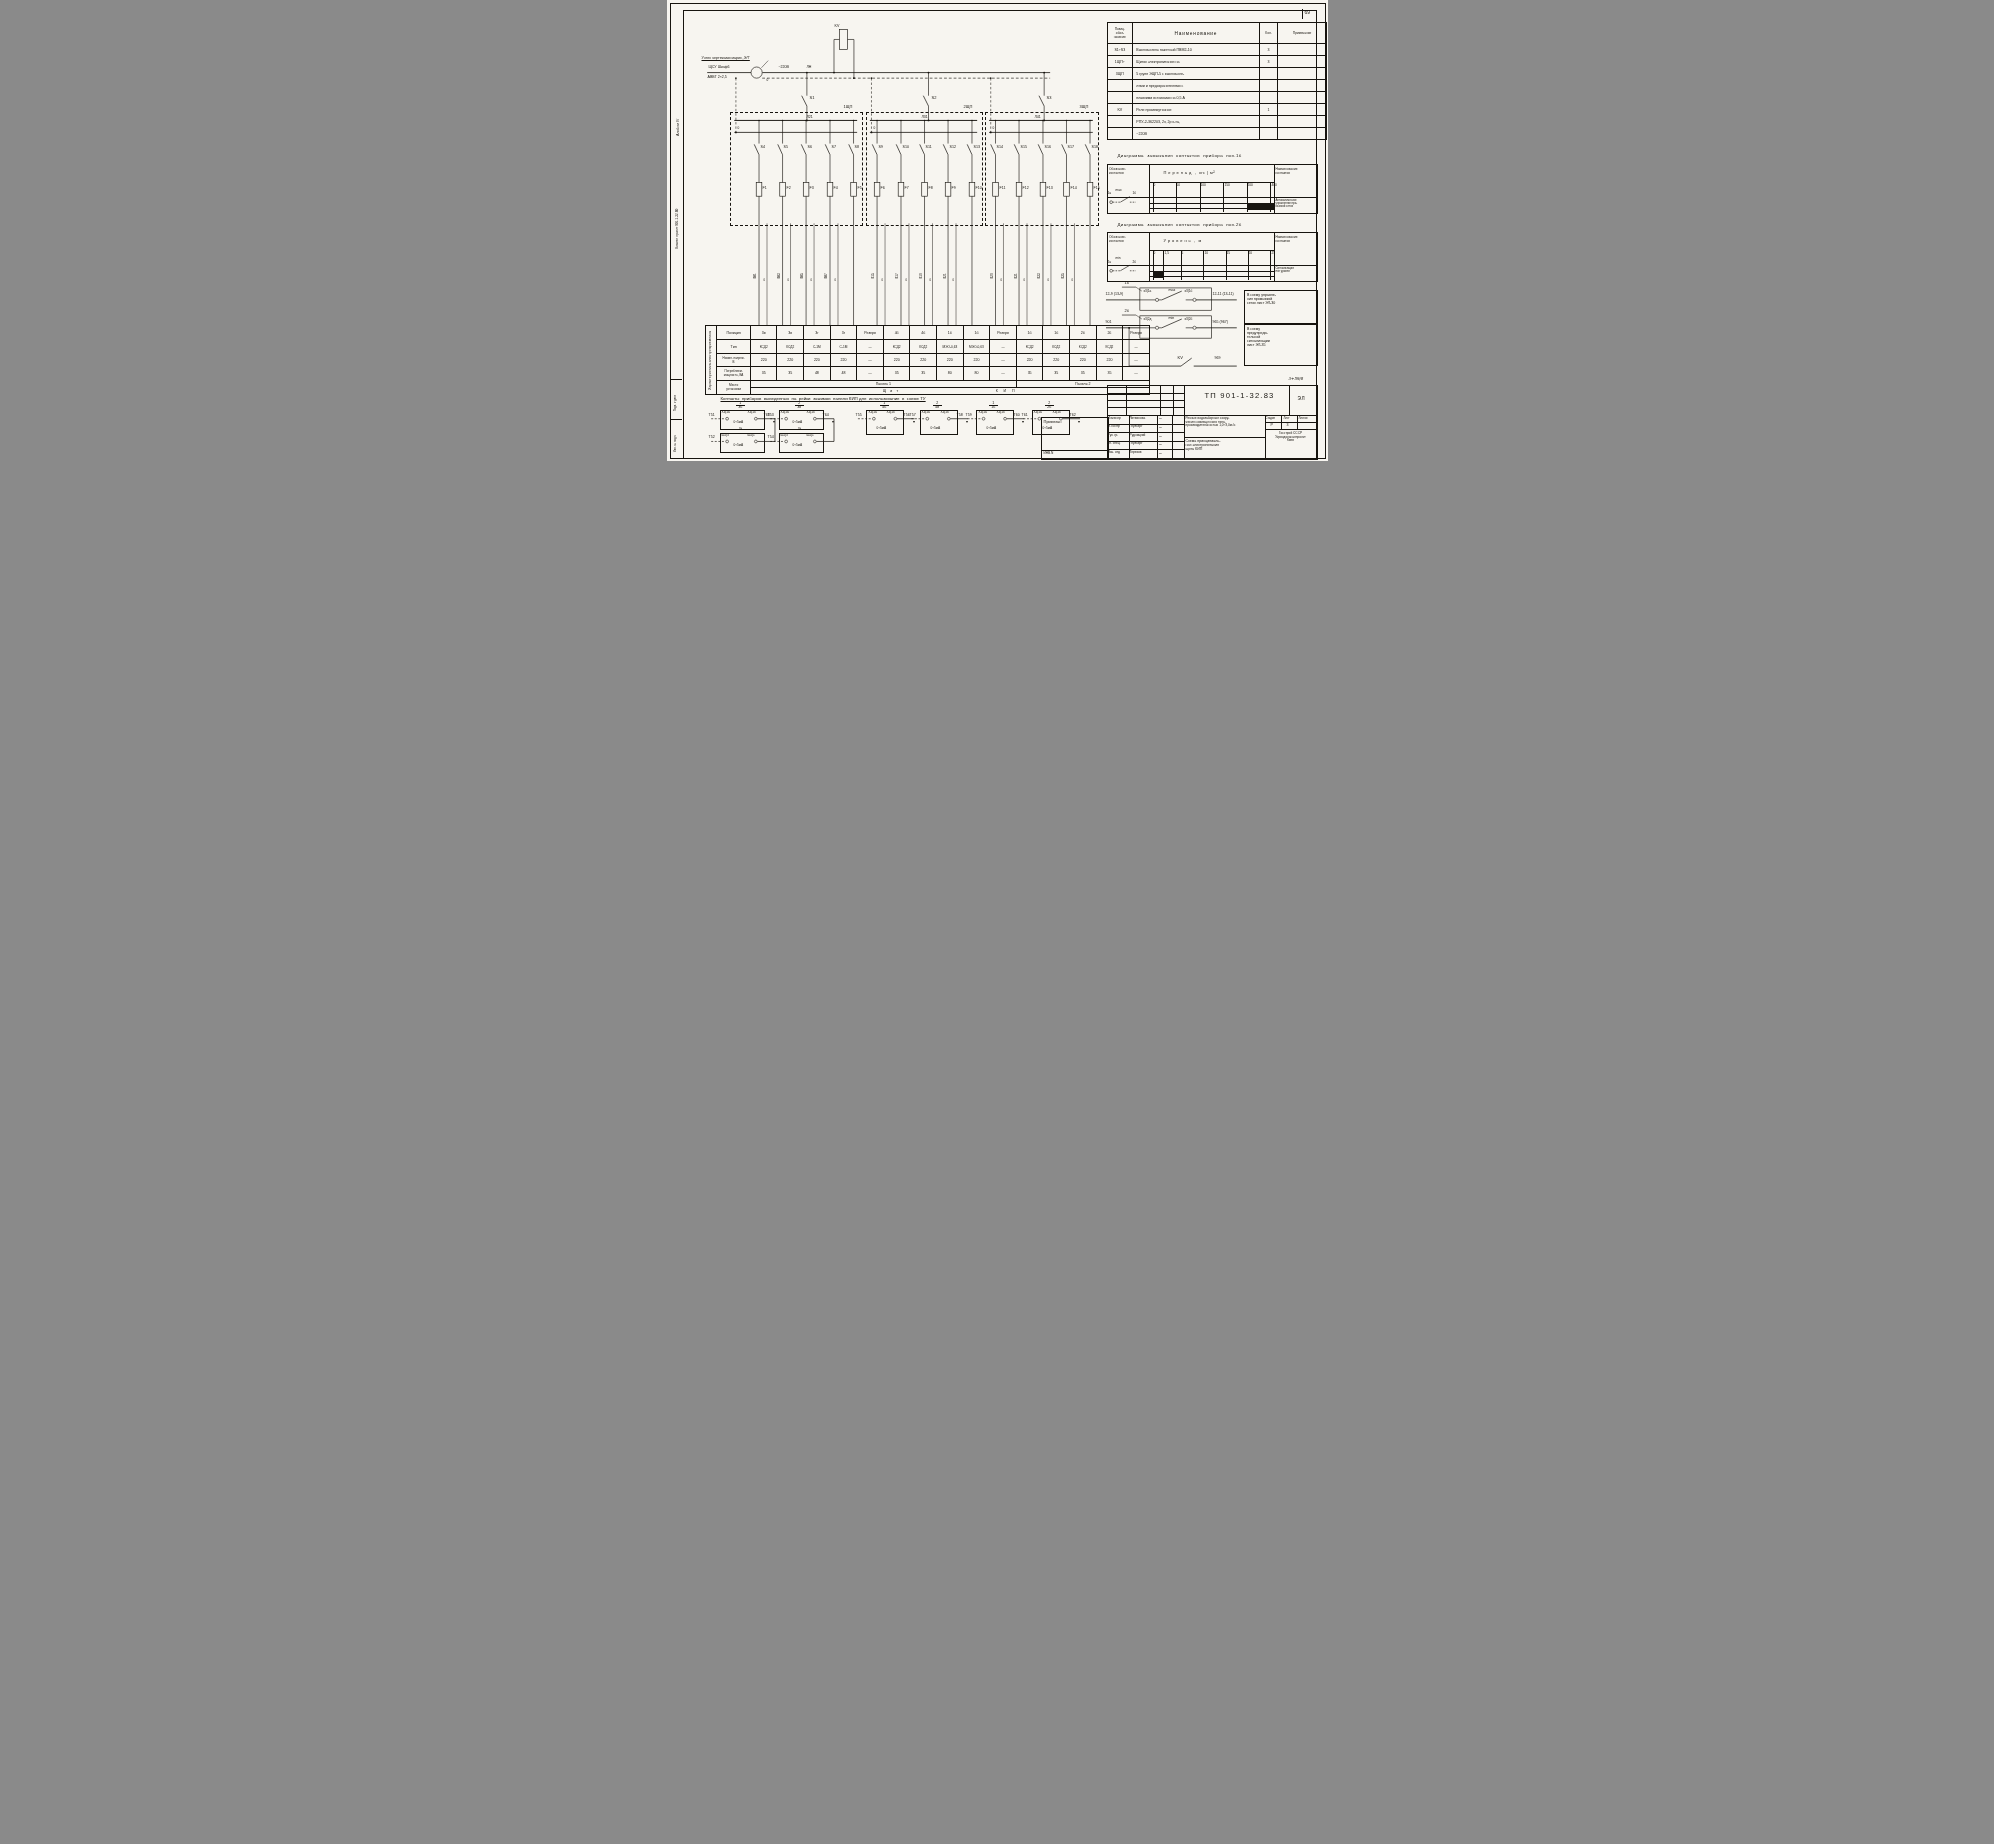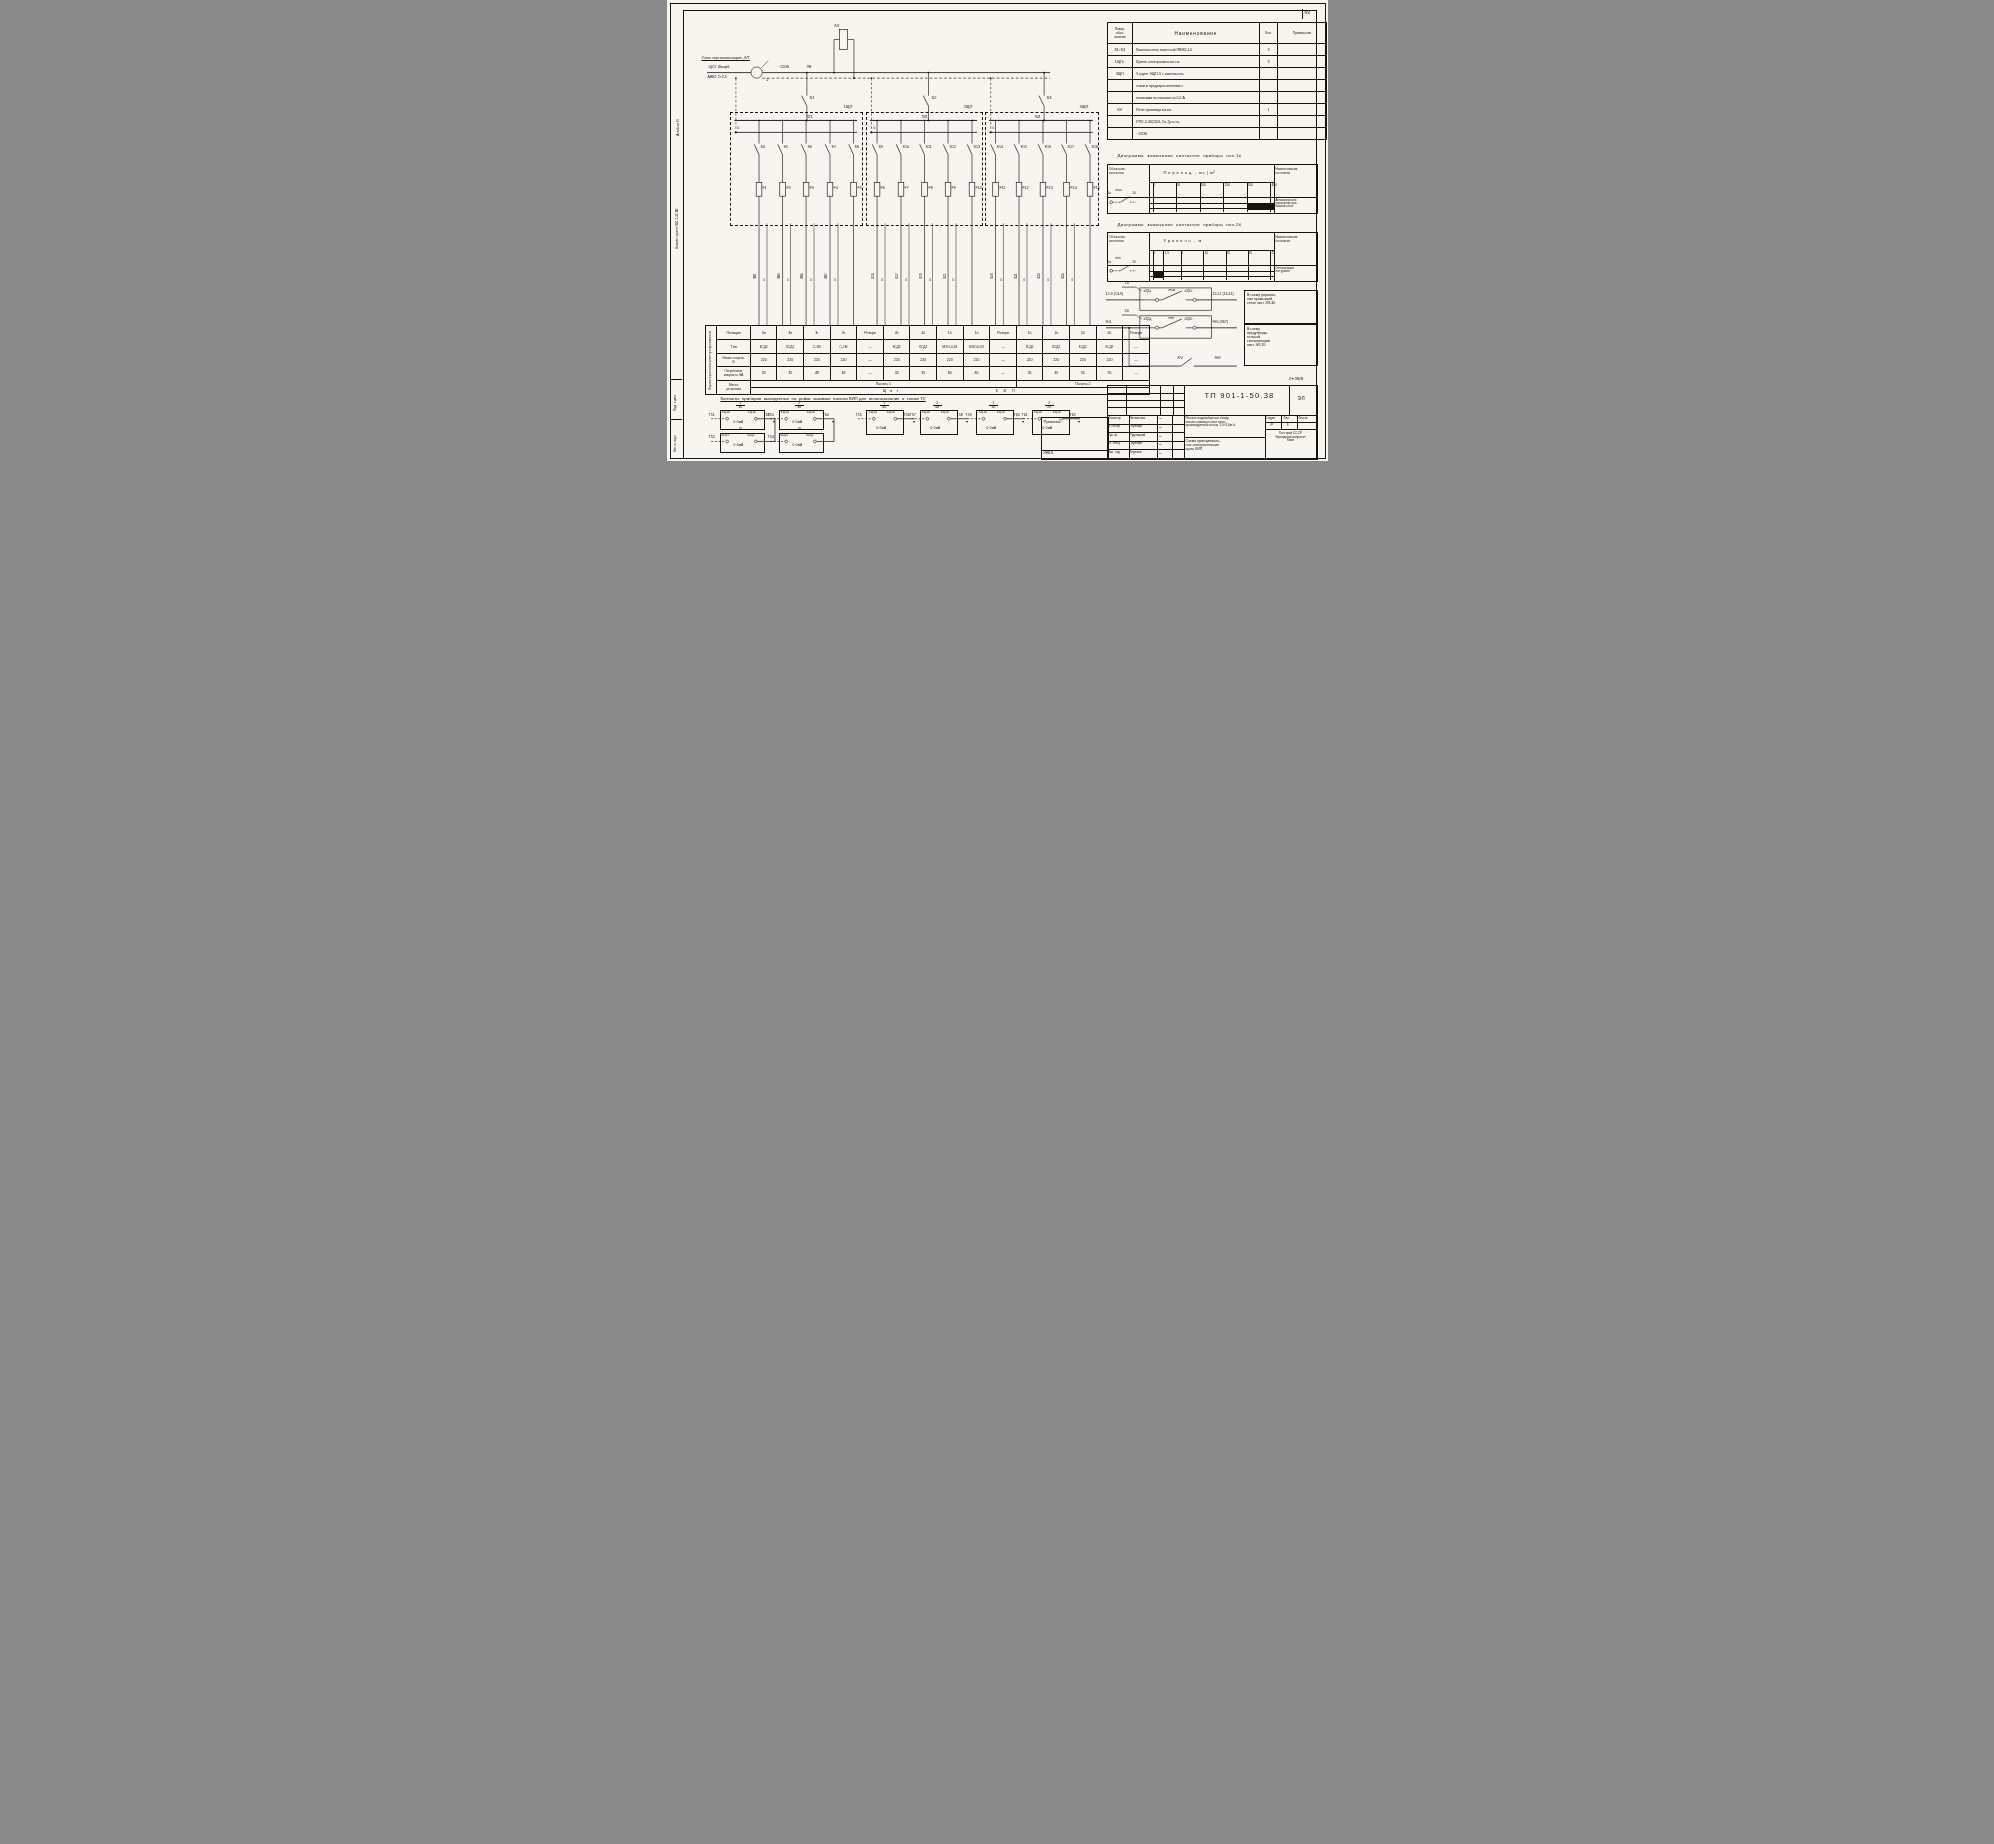--- a/index.html
+++ b/index.html
@@ -664,21 +664,21 @@
 
   <div id="tblock">
       <div style="position: absolute; left: 440px; top: 385px; width: 209px; height: 73px; border: 0.8px solid rgb(23, 20, 15);"></div>
       <div style="position: absolute; left: 440px; top: 393px; width: 77px; height: 0.6px; background: rgb(23, 20, 15);"></div>
       <div style="position: absolute; left: 440px; top: 400px; width: 77px; height: 0.6px; background: rgb(23, 20, 15);"></div>
       <div style="position: absolute; left: 440px; top: 407px; width: 77px; height: 0.6px; background: rgb(23, 20, 15);"></div>
       <div style="position: absolute; left: 459px; top: 385px; width: 0.6px; height: 30px; background: rgb(23, 20, 15);"></div>
       <div style="position: absolute; left: 493px; top: 385px; width: 0.6px; height: 30px; background: rgb(23, 20, 15);"></div>
       <div style="position: absolute; left: 506px; top: 385px; width: 0.6px; height: 30px; background: rgb(23, 20, 15);"></div>
       <div style="position: absolute; left: 517px; top: 385px; width: 0.7px; height: 73px; background: rgb(23, 20, 15);"></div>
-      <span class="lbl f12" style="position: absolute; left: 523px; top: 392px; width: 100px; text-align: center; letter-spacing: 1.2px; font-size: 7.6px;">ТП 901-1-50.38</span>
+      <span class="lbl f12" style="position: absolute; left: 523px; top: 392px; width: 100px; text-align: center; letter-spacing: 1.2px; font-size: 7.6px;">ТП 901-1-32.83</span>
       <div style="position: absolute; left: 622px; top: 385px; width: 0.6px; height: 30px; background: rgb(23, 20, 15);"></div>
       <span class="lbl f12" style="position: absolute; left: 631px; top: 396px; letter-spacing: 0.8px;">ЭЛ</span>
       <div style="position: absolute; left: 517px; top: 415px; width: 132px; height: 0.8px; background: rgb(23, 20, 15);"></div>
       <div style="position: absolute; left: 440px; top: 415px; width: 77px; height: 0.5px; background: rgb(23, 20, 15);"></div>
       <div style="position: absolute; left: 440px; top: 424px; width: 77px; height: 0.5px; background: rgb(23, 20, 15);"></div>
       <div style="position: absolute; left: 440px; top: 432px; width: 77px; height: 0.5px; background: rgb(23, 20, 15);"></div>
       <div style="position: absolute; left: 440px; top: 441px; width: 77px; height: 0.5px; background: rgb(23, 20, 15);"></div>
       <div style="position: absolute; left: 440px; top: 449px; width: 77px; height: 0.5px; background: rgb(23, 20, 15);"></div>
       <div style="position: absolute; left: 440px; top: 458px; width: 77px; height: 0.5px; background: rgb(23, 20, 15);"></div>
       <div style="position: absolute; left: 462px; top: 415px; width: 0.5px; height: 43px; background: rgb(23, 20, 15);"></div>

